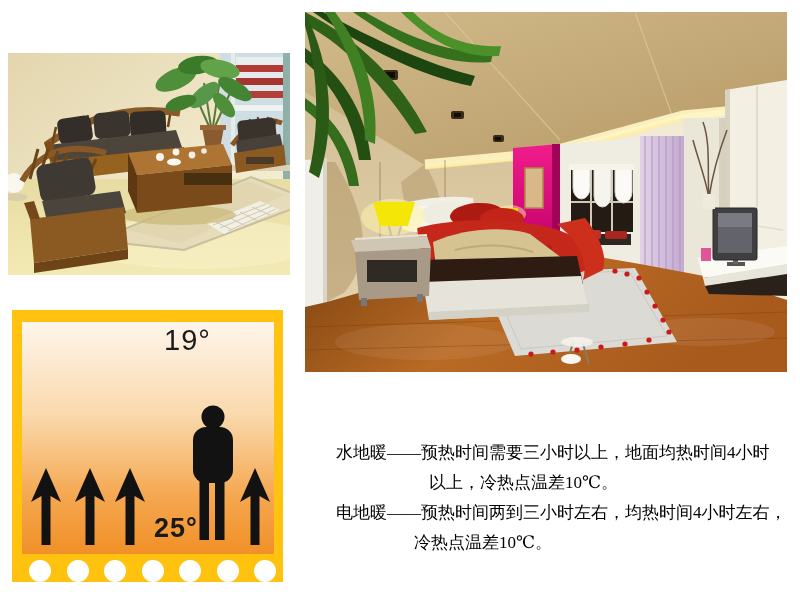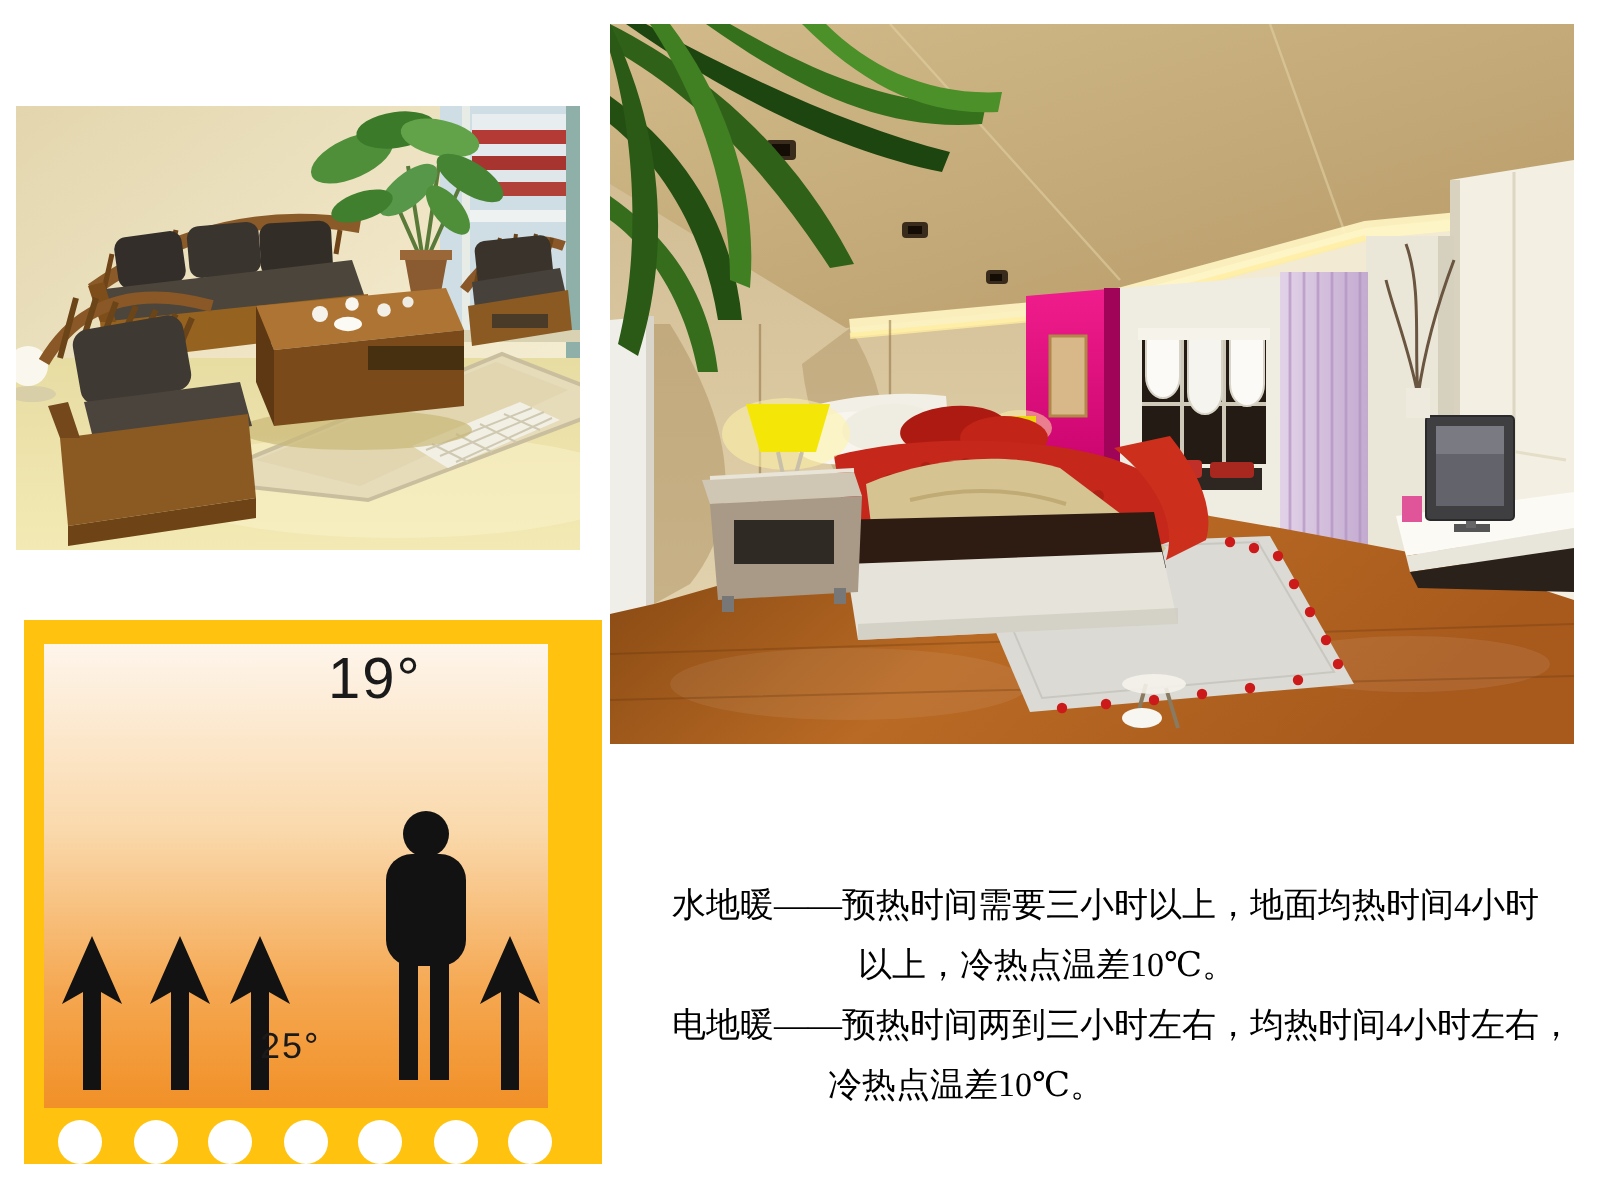--- a/index.html
+++ b/index.html
@@ -4,26 +4,26 @@
 <style>
   html,body{margin:0;padding:0;}
   body{width:800px;height:599px;background:#fff;font-family:"Liberation Sans",sans-serif;overflow:hidden;}
   .stage{position:relative;width:800px;height:599px;background:#fff;}
   .photo{position:absolute;overflow:hidden;}
   .photo svg{display:block;width:100%;height:100%;}
   .photo-living{left:8px;top:53px;width:282px;height:222px;}
   .photo-bedroom{left:305px;top:12px;width:482px;height:360px;}
 
   
-  .diagram{position:absolute;left:12px;top:310px;width:271px;height:272px;background:var(--diagram-border,#FFC20E);padding-left:18px;}
+  .diagram{position:absolute;left:12px;top:310px;width:271px;height:272px;background:var(--diagram-border,#FFC20E);}
   .diagram-panel{position:absolute;left:10px;top:12px;width:252px;height:232px;
     background:linear-gradient(180deg,#FEF5EB 0%,#FAD9AC 40%,#F5A750 75%,#F19027 100%);}
   .diagram-art{position:absolute;left:0;top:0;width:252px;height:232px;}
   .temp-top{position:absolute;left:142px;top:2px;font-size:29px;color:#1a1a1a;letter-spacing:1px;}
-  .temp-bottom{position:absolute;left:108px;top:191px;font-size:18px;color:#1a1a1a;letter-spacing:1px;}
+  .temp-bottom{position:absolute;left:132px;top:191px;font-size:27px;color:#1a1a1a;letter-spacing:1px;font-weight:bold;}
   .diagram-dots{position:absolute;left:17px;top:250px;width:247px;display:flex;justify-content:space-between;}
   .dot{width:22px;height:22px;border-radius:50%;background:#fff;}
 
   
   .description{position:absolute;left:336px;top:438px;width:470px;color:#000;
     font-family:"Liberation Serif","DejaVu Serif",serif;font-size:17px;line-height:30px;}
   .desc-line{white-space:nowrap;}
   .indent-a{margin-left:93px;}
   .indent-b{margin-left:78px;}
 </style>

